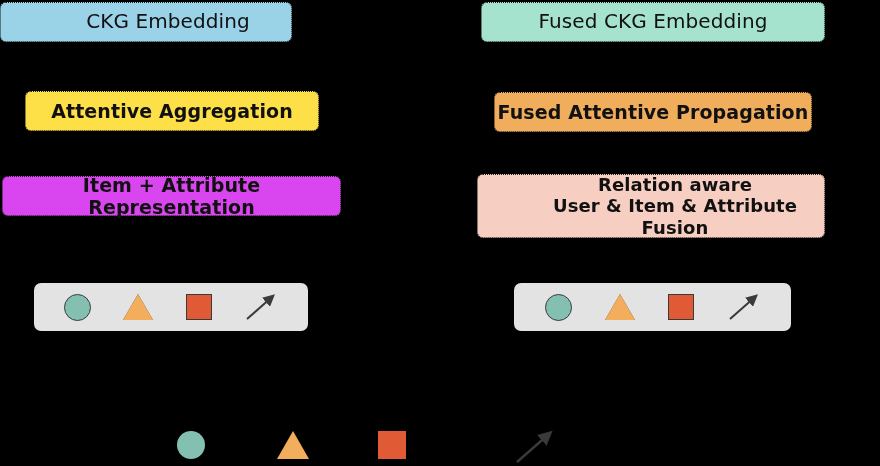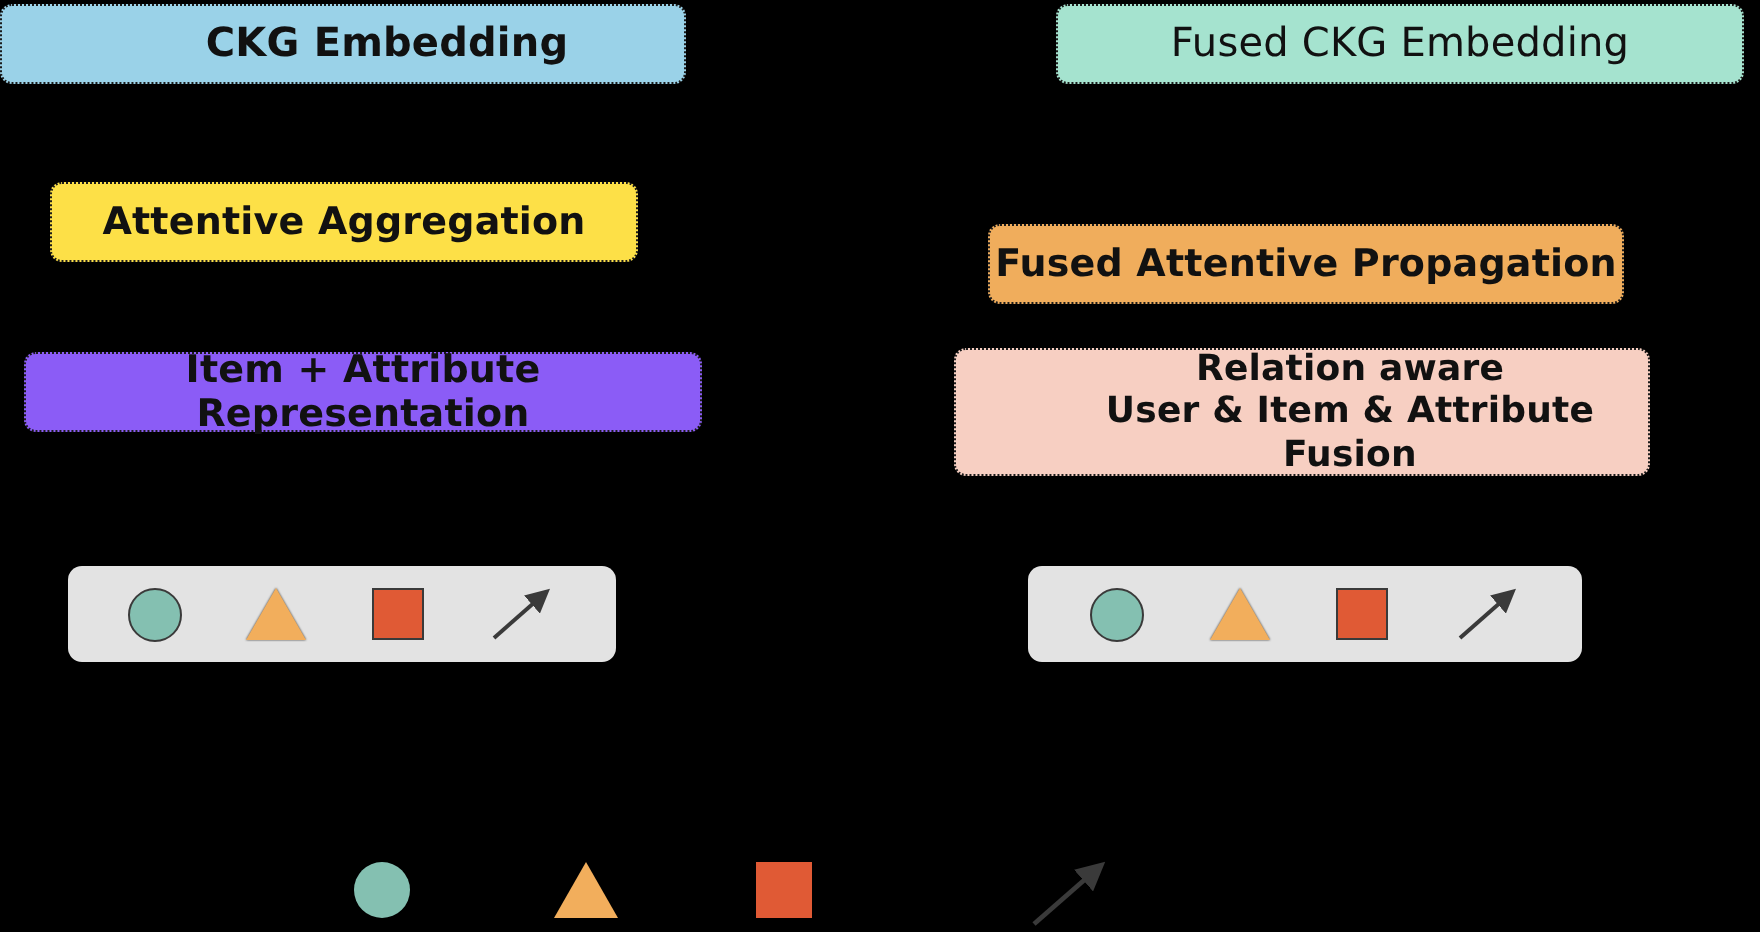--- a/index.html
+++ b/index.html
@@ -26,50 +26,48 @@
     text-align: center;
     color: #111111;
     font-weight: 700;
     line-height: 1.18;
     letter-spacing: 0.1px;
     white-space: pre-line;
   }
 
   
   #ckg-embedding {
-    left: 0px; top: 2px; width: 343px; height: 40px;
+    left: 0px; top: 2px; width: 292px; height: 40px;
     background: #9ad2e8;
     font-size: 20px;
-    font-weight: 700;
+    font-weight: 400;
     padding-left: 44px;
   }
   #attentive-aggregation {
     left: 25px; top: 91px; width: 294px; height: 40px;
     background: #fde047;
     font-size: 19px;
   }
   #item-attr-rep {
-    left: 12px; top: 176px; width: 339px; height: 40px;
-    background: #8b5cf6;
+    left: 2px; top: 176px; width: 339px; height: 40px;
+    background: #d946ef;
     font-size: 19px;
   }
 
   
   #fused-ckg-embedding {
     left: 481px; top: 2px; width: 344px; height: 40px;
     background: #a5e3cf;
     font-size: 20px;
     font-weight: 400;
-    margin-left: 47px;
   }
   #fused-attentive-propagation {
     left: 494px; top: 92px; width: 318px; height: 40px;
     background: #f0ad5c;
     font-size: 19px;
-    margin-top: 20px;
   }
   #relation-aware-fusion {
     left: 477px; top: 174px; width: 348px; height: 64px;
     background: #f7cfc2;
     font-size: 18px;
     padding-left: 48px;
   }
 
   
   .symbol-strip {

